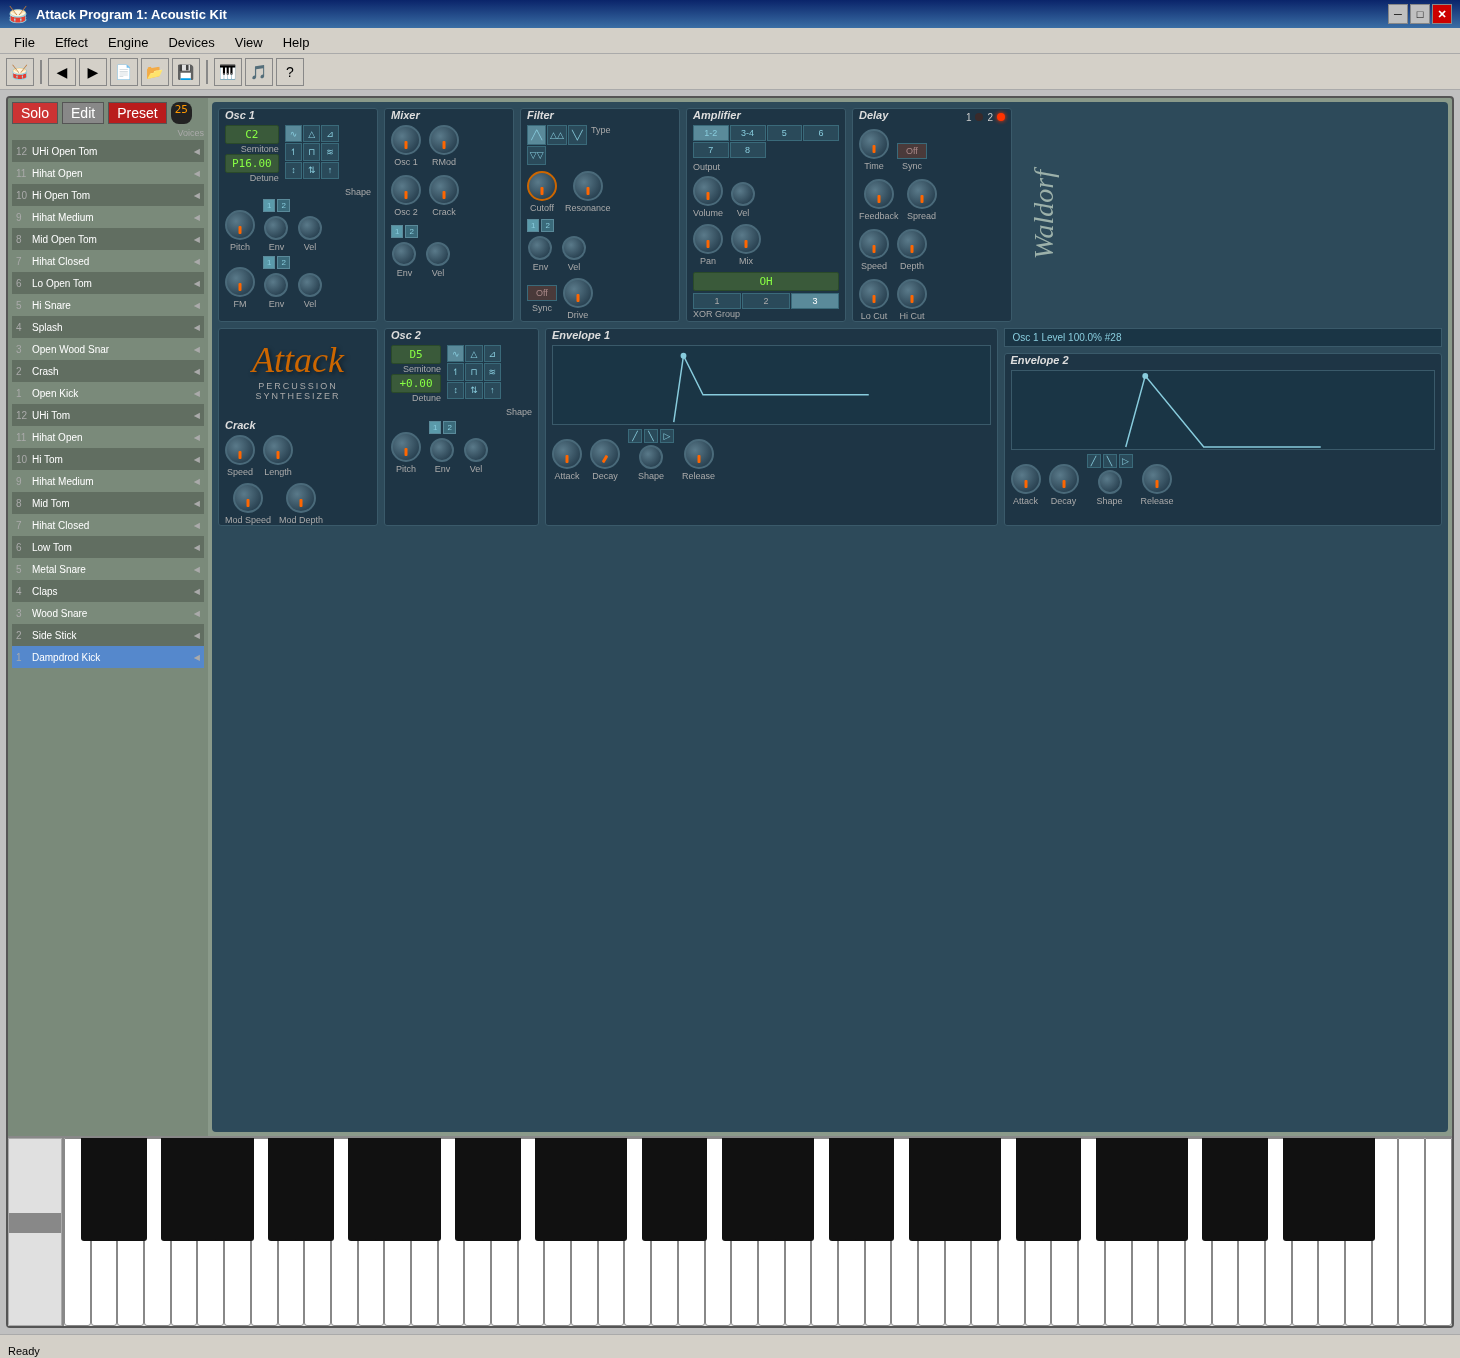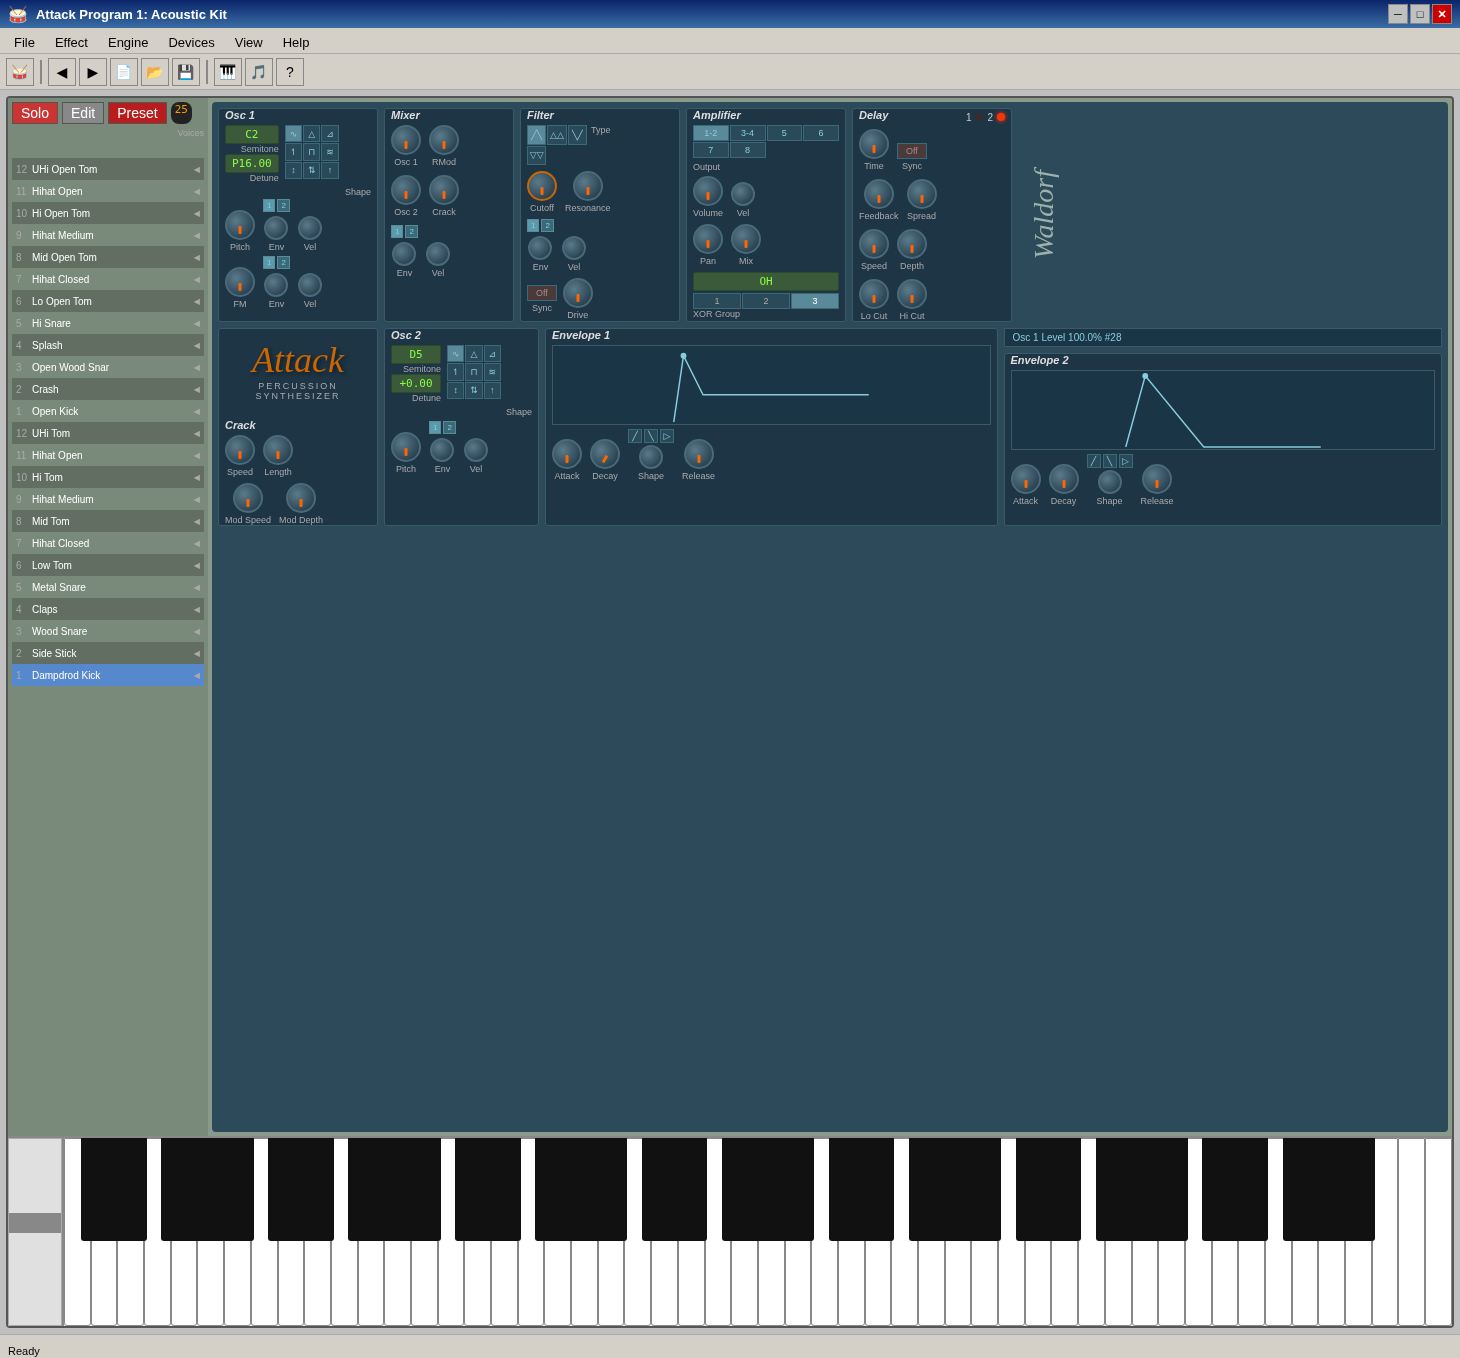--- a/index.html
+++ b/index.html
@@ -462,21 +462,21 @@
   <div id="synth-container">
     <div id="synth-top">
 
       <div id="instruments-panel">
         <div class="instrument-buttons">
           <button class="inst-btn solo">Solo</button>
           <button class="inst-btn edit">Edit</button>
           <button class="inst-btn preset">Preset</button>
           <div class="voices-display">25</div>
         </div>
-        <div style="font-size:9px;color:#aaa;text-align:right;margin-bottom:20px;">Voices</div>
+        <div style="font-size:9px;color:#aaa;text-align:right;margin-bottom:2px;">Voices</div>
         <div class="instrument-list">
           <div class="instrument-item">
               <span class="inst-number">12</span>
               <span class="inst-name">UHi Open Tom</span>
               <span class="inst-arrow">◀</span>
             </div>
           <div class="instrument-item">
               <span class="inst-number">11</span>
               <span class="inst-name">Hihat Open</span>
               <span class="inst-arrow">◀</span>

